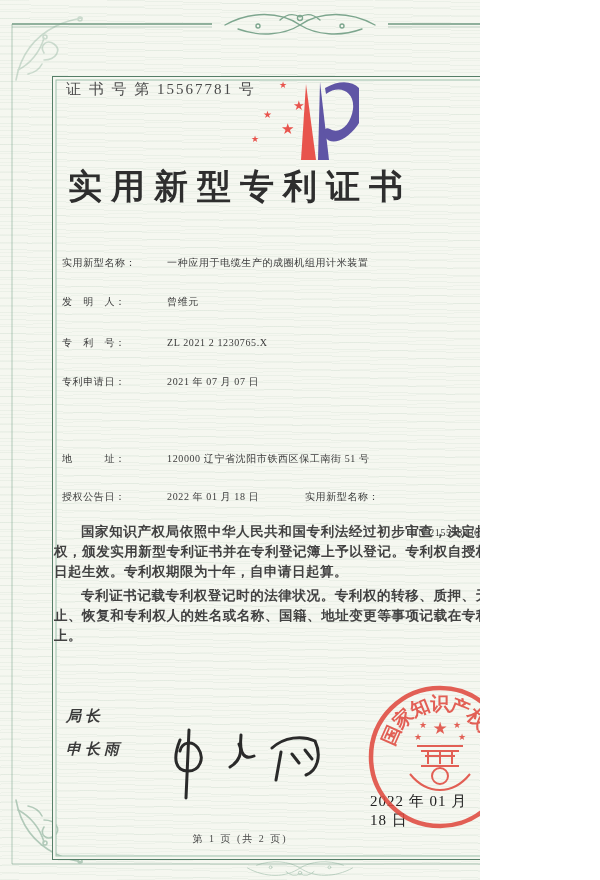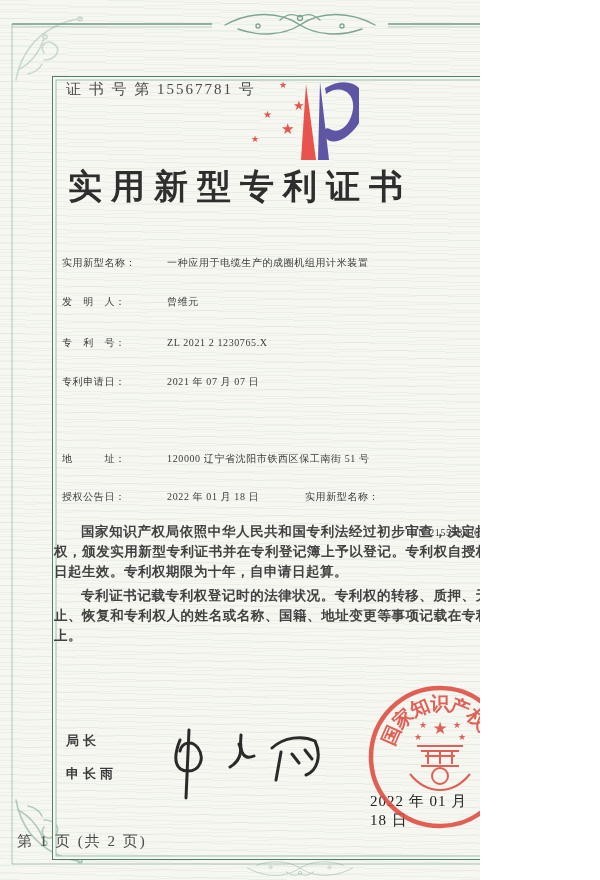--- a/index.html
+++ b/index.html
@@ -28,25 +28,25 @@
   }
   .row{position:absolute;left:62px;width:486px;font-size:10px;letter-spacing:.6px;z-index:3;white-space:nowrap;}
   .lab{display:inline-block;min-width:102px;}
   .val{display:inline-block;}
   .g2lab{position:absolute;left:243px;}
   .g2val{position:absolute;left:349px;margin-top:37px;}
   .para{
     position:absolute;left:54px;width:478px;font-size:13.5px;line-height:20px;
     text-align:justify;text-indent:2em;letter-spacing:.5px;color:#424242;z-index:3;font-weight:bold;
   }
-  .officer{position:absolute;left:66px;top:724px;font-size:13px;font-weight:600;letter-spacing:4px;line-height:33px;z-index:3;}
+  .officer{position:absolute;left:66px;top:700px;font-size:15px;font-weight:600;letter-spacing:4px;line-height:33px;z-index:3;font-style:italic;}
   .signature{position:absolute;left:142px;top:726px;z-index:3;}
   .seal{position:absolute;left:365px;top:682px;z-index:6;opacity:.88;}
   .seal-date{position:absolute;left:370px;top:792px;font-size:15px;font-weight:500;letter-spacing:1px;color:#222;z-index:5;}
-  .footer{position:absolute;left:17px;top:832px;width:100%;text-align:left;font-size:15px;letter-spacing:2px;color:#4a4a4a;z-index:3;}
+  .footer{position:absolute;left:0;top:832px;width:100%;text-align:center;font-size:10px;letter-spacing:2px;color:#4a4a4a;z-index:3;}
   .green-stroke{stroke:#7da68e;fill:none;stroke-linecap:round;}
 </style>
 </head>
 <body>
 
 <div class="page">
 
   <svg class="frame-svg" width="600" height="880">
     <defs>
       <g id="corner" class="green-stroke" stroke-width="1.6">

